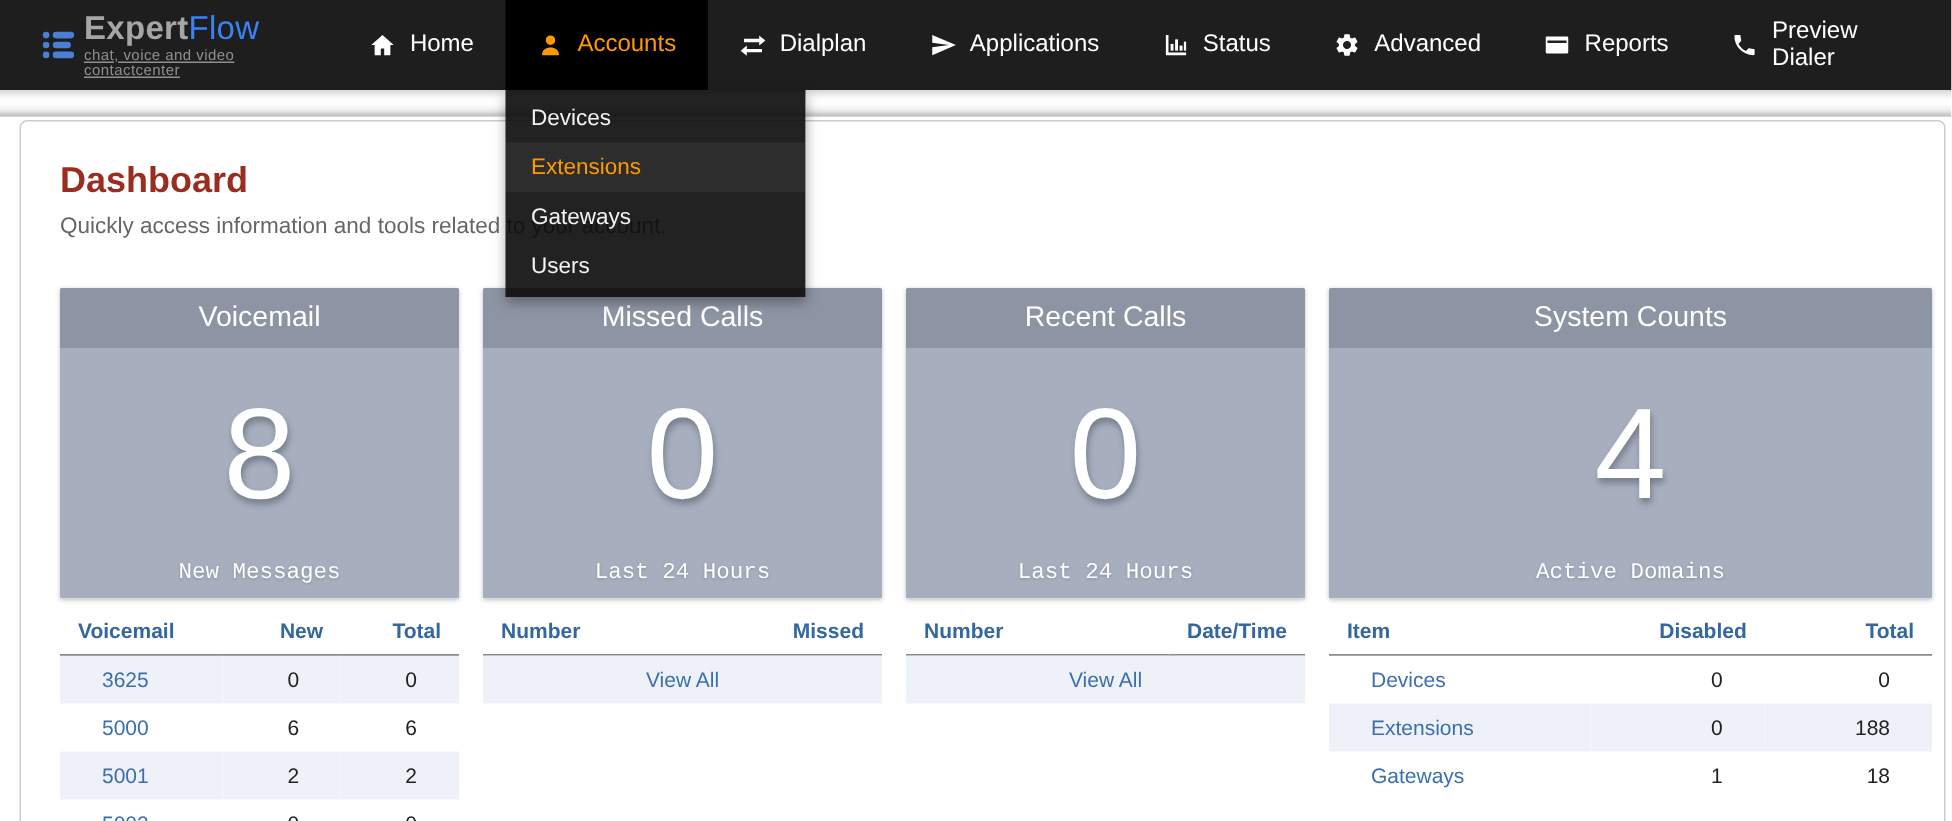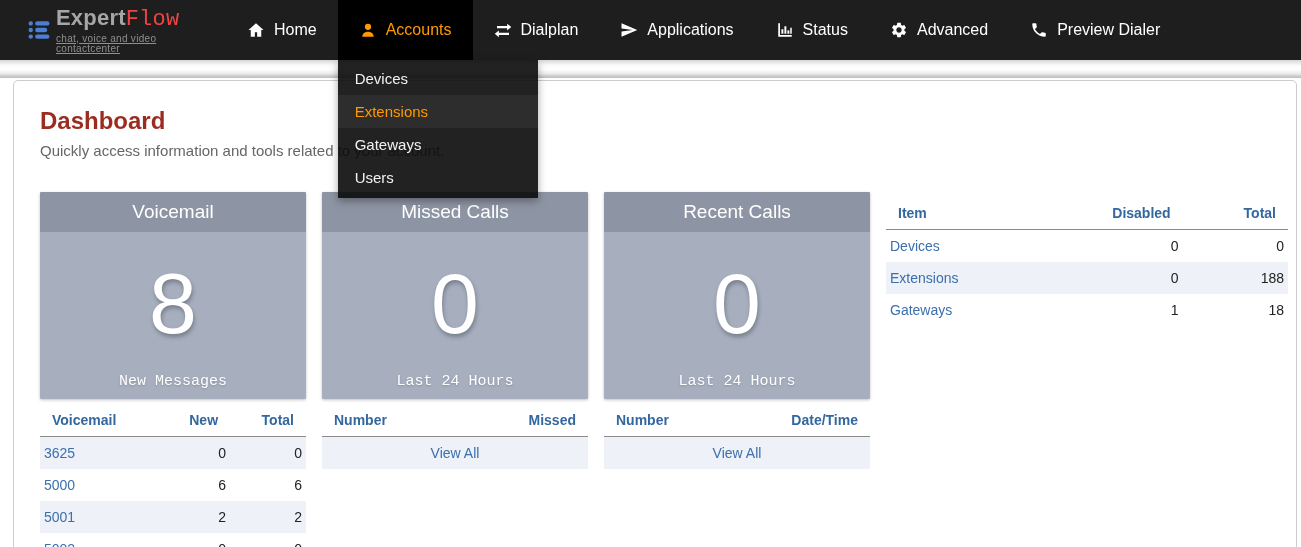--- a/index.html
+++ b/index.html
@@ -6,21 +6,21 @@
   html,body { width:1301px; height:547px; overflow:hidden; background:#fff;
               font-family:"Liberation Sans", sans-serif; }
 
   
   .navbar { position:relative; height:60px; background:#1e1e1e; display:flex; align-items:stretch; z-index:50; }
   .brand { display:flex; align-items:center; padding-left:28px; width:208px; }
   .brand-icon { width:22px; height:22px; margin-right:6px; flex:0 0 auto; }
   .brand-text-wrap { display:flex; flex-direction:column; line-height:1; }
   .brand-line { font-size:22px; letter-spacing:0.2px; }
   .brand-primary { color:#a6a6a6; font-weight:bold; }
-  .brand-secondary { color:#ef4444;font-family:Liberation Mono, monospace; }
+  .brand-secondary { color:#3b82f6; }
   .brand-tagline { font-size:10px; color:#8f8f8f; margin-top:3px; letter-spacing:0.3px;text-decoration:underline; }
 
   .nav-items { display:flex; align-items:stretch; margin-left:18px; }
   .nav-item { display:flex; align-items:center; padding:0 21px; color:#fff; font-size:16px;
               cursor:pointer; position:relative; }
   .nav-item .nav-icon { display:inline-flex; margin-right:9px; }
   .nav-item .nav-icon svg { width:18px; height:18px; fill:#fff; }
   .nav-item.active { background:#000; color:#ff9900; }
   .nav-item.active .nav-icon svg { fill:#ff9900; }
 
@@ -53,21 +53,21 @@
                 color:#fff; font-size:86px; line-height:1; font-weight:400;
                 text-shadow:1px 3px 4px rgba(45,50,60,0.40); }
   .card-caption { color:#fff; font-size:15px; margin-bottom:9px; text-shadow:0 1px 2px rgba(45,50,60,0.25);font-family:Liberation Mono, monospace; }
 
   
   table { width:100%; border-collapse:collapse; margin-top:5px; font-size:14px; }
   th { color:#33679e; font-weight:bold; text-align:left; padding:8px 12px;
        border-bottom:1px solid #8a8a8a; }
   th.num, td.num { text-align:right; }
   th.wrapcol { width:48px; }
-  td { padding:8px 4px; color:#222; }
+  td { padding:8px 28px; color:#222; }
   tr.striped td { background:#eef1f7; }
   a.cell-link, a.viewall { color:#3b6fad; text-decoration:none; cursor:pointer; }
   td.viewall-cell { text-align:center; }
 </style>
 </head>
 <body>
 
 <div class="navbar">
   <div class="brand">
     <span class="brand-icon">
@@ -147,20 +147,29 @@
 
     <div class="nav-item">
       <span class="nav-icon">
         <svg viewBox="0 0 24 24">
             <path d="M19.14 12.94c.04-.3.06-.61.06-.94 0-.32-.02-.64-.07-.94l2.03-1.58c.18-.14.23-.41.12-.61l-1.92-3.32c-.12-.22-.37-.29-.59-.22l-2.39.96c-.5-.38-1.03-.7-1.62-.94l-.36-2.54c-.04-.24-.24-.41-.48-.41h-3.84c-.24 0-.43.17-.47.41l-.36 2.54c-.59.24-1.13.57-1.62.94l-2.39-.96c-.22-.08-.47 0-.59.22L2.74 8.87c-.12.21-.08.47.12.61l2.03 1.58c-.05.3-.09.63-.09.94s.02.64.07.94l-2.03 1.58c-.18.14-.23.41-.12.61l1.92 3.32c.12.22.37.29.59.22l2.39-.96c.5.38 1.03.7 1.62.94l.36 2.54c.05.24.24.41.48.41h3.84c.24 0 .44-.17.47-.41l.36-2.54c.59-.24 1.13-.56 1.62-.94l2.39.96c.22.08.47 0 .59-.22l1.92-3.32c.12-.22.07-.47-.12-.61l-2.01-1.58zM12 15.6c-1.98 0-3.6-1.62-3.6-3.6s1.62-3.6 3.6-3.6 3.6 1.62 3.6 3.6-1.62 3.6-3.6 3.6z"></path>
           </svg>
       </span>
       <span>Advanced</span>
     </div>
 
+    <div class="nav-item">
+      <span class="nav-icon">
+        <svg viewBox="0 0 24 24">
+            <path d="M3 4.5h18a1 1 0 011 1v13a1 1 0 01-1 1H3a1 1 0 01-1-1v-13a1 1 0 011-1z"></path>
+            <rect x="3.5" y="8" width="17" height="2.2" fill="#1e1e1e"></rect>
+          </svg>
+      </span>
+      <span>Reports</span>
+    </div>
 
     <div class="nav-item">
       <span class="nav-icon">
         <svg viewBox="0 0 24 24">
             <path d="M6.62 10.79c1.44 2.83 3.76 5.14 6.59 6.59l2.2-2.2c.27-.27.67-.36 1.02-.24 1.12.37 2.33.57 3.57.57.55 0 1 .45 1 1V20c0 .55-.45 1-1 1-9.39 0-17-7.61-17-17 0-.55.45-1 1-1h3.5c.55 0 1 .45 1 1 0 1.25.2 2.45.57 3.57.11.35.03.74-.25 1.02l-2.2 2.2z"></path>
           </svg>
       </span>
       <span>Preview Dialer</span>
     </div>
   </div>
@@ -255,20 +264,27 @@
         </thead>
         <tbody>
           <tr class="striped">
             <td class="viewall-cell" colspan="2"><a class="viewall">View All</a></td>
           </tr>
         </tbody>
       </table>
     </div>
 
     <div class="card-col">
+      <div class="card">
+        <div class="card-header">System Counts</div>
+        <div class="card-body">
+          <div class="card-value">4</div>
+          <div class="card-caption">Active Domains</div>
+        </div>
+      </div>
       <table>
         <thead>
           <tr>
             <th>Item</th>
             <th class="num">Disabled</th>
             <th class="num">Total</th>
           </tr>
         </thead>
         <tbody>
           <tr>

